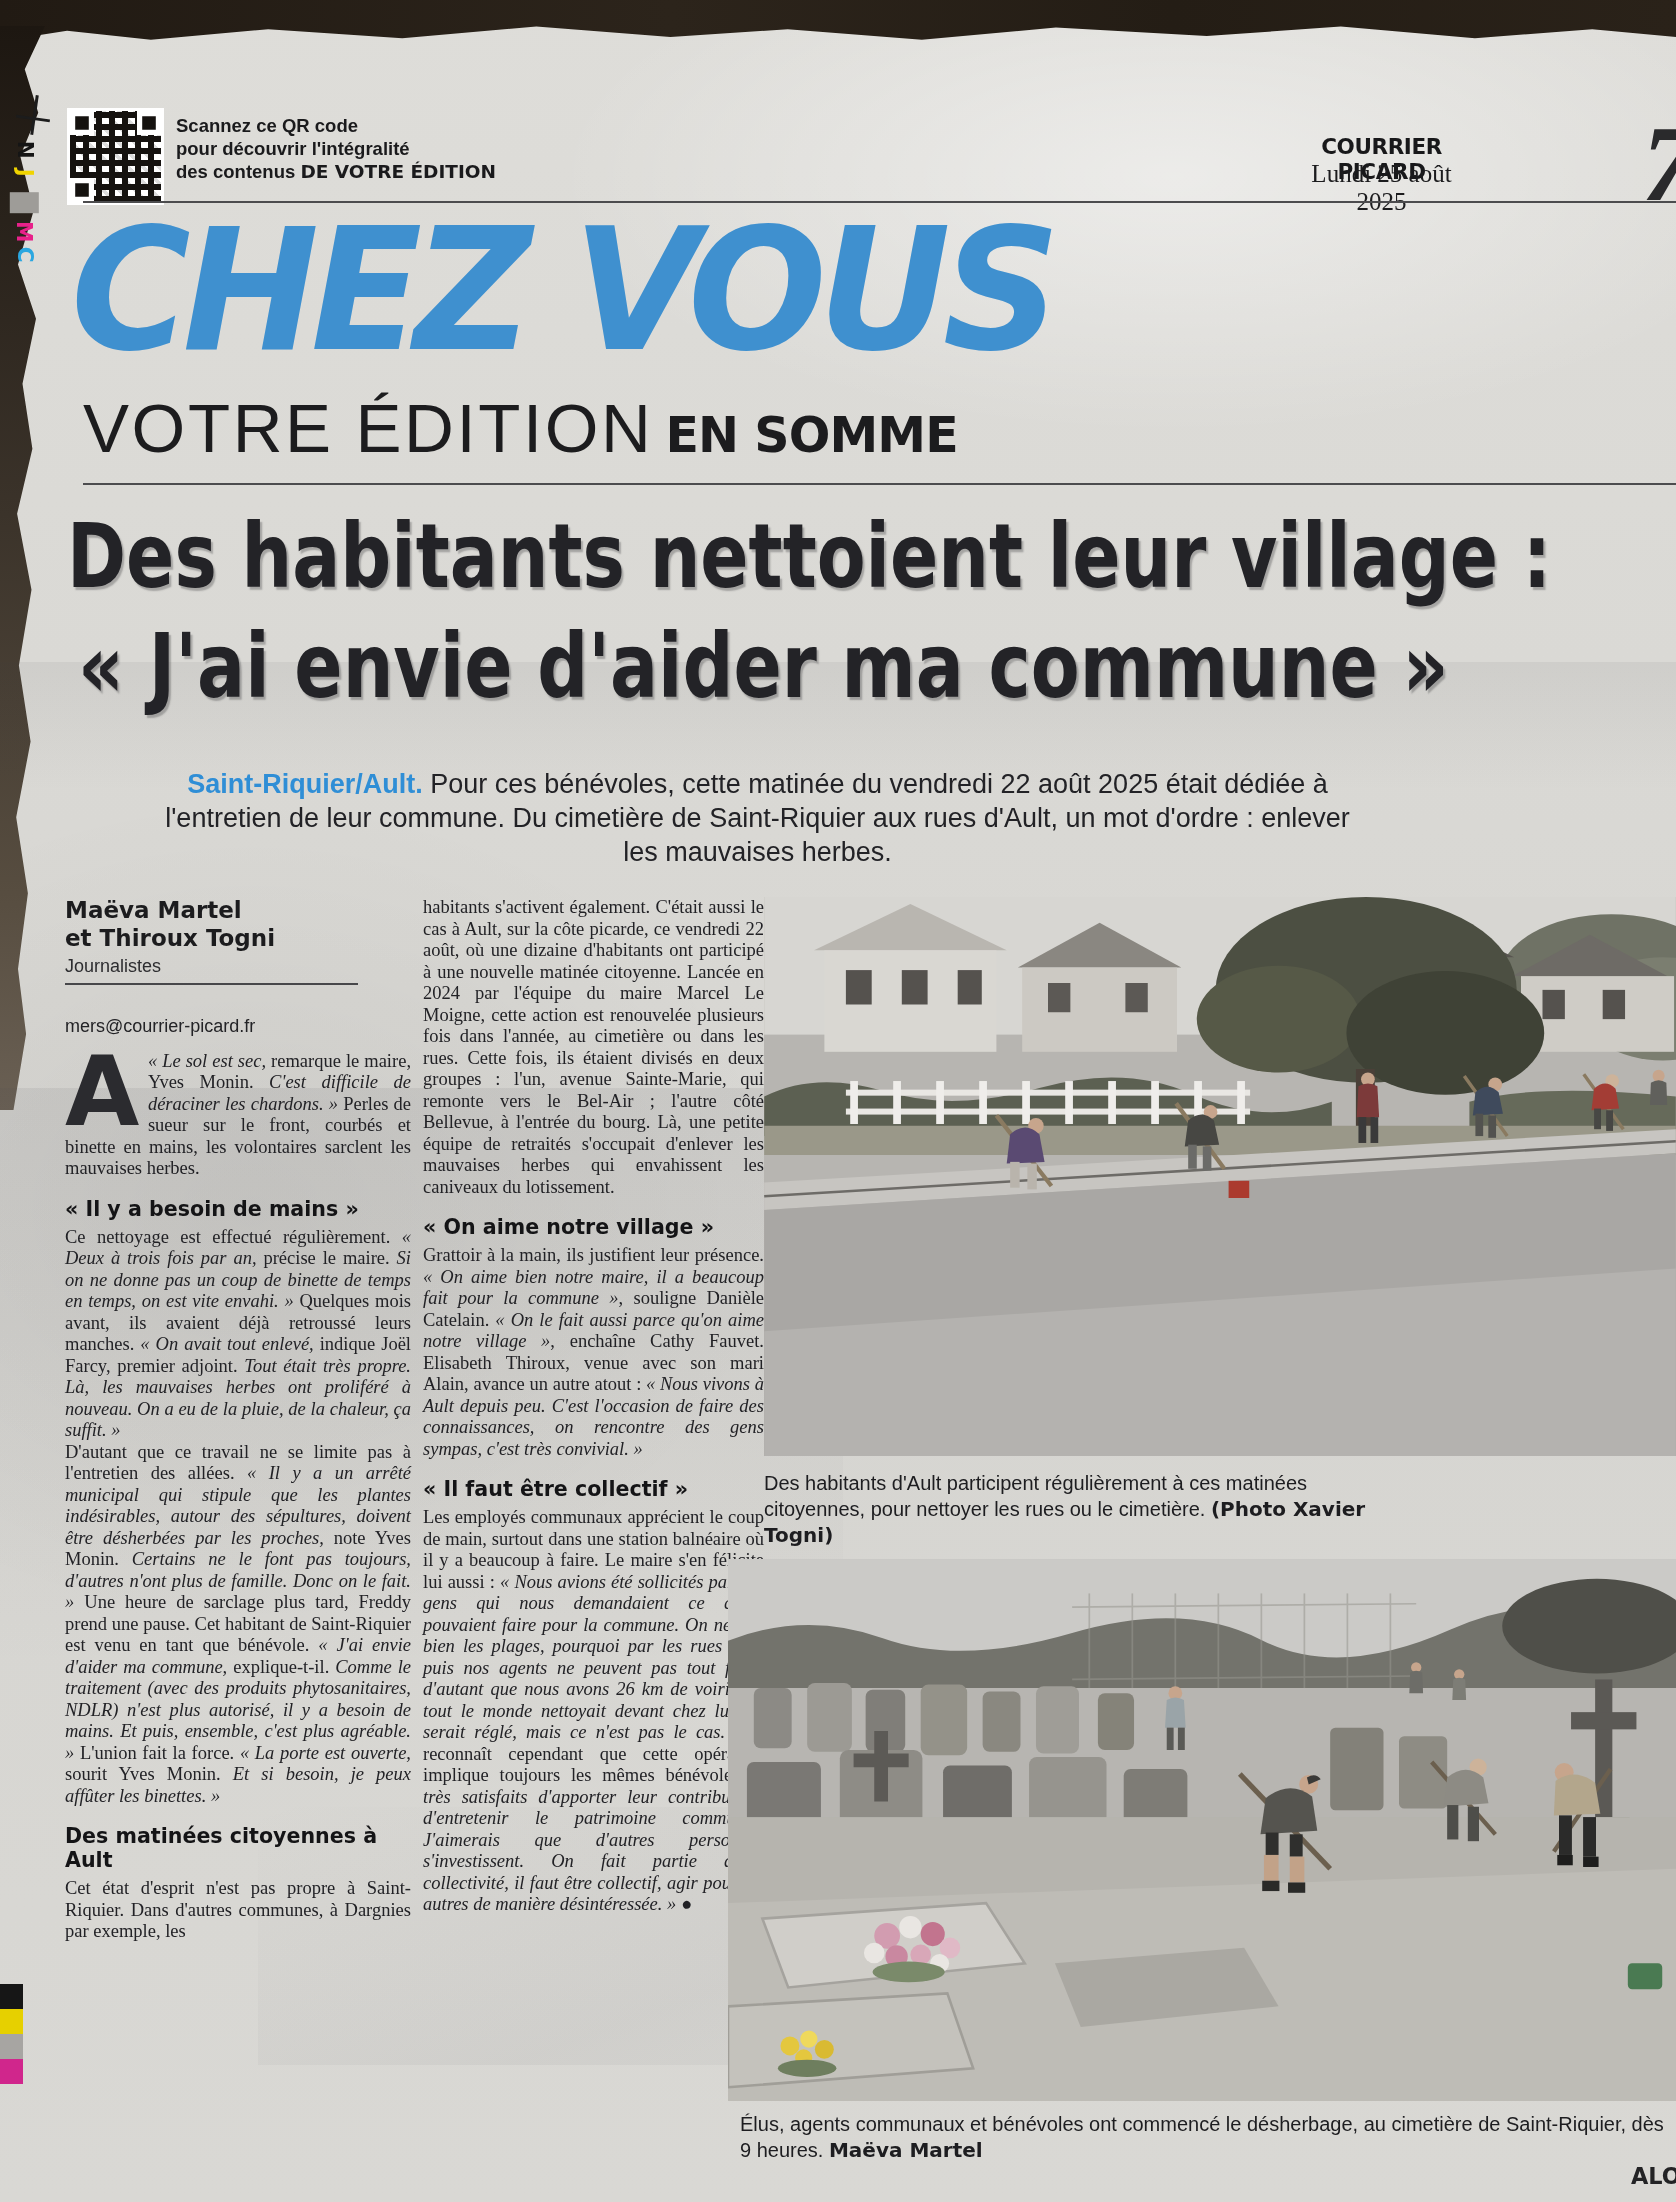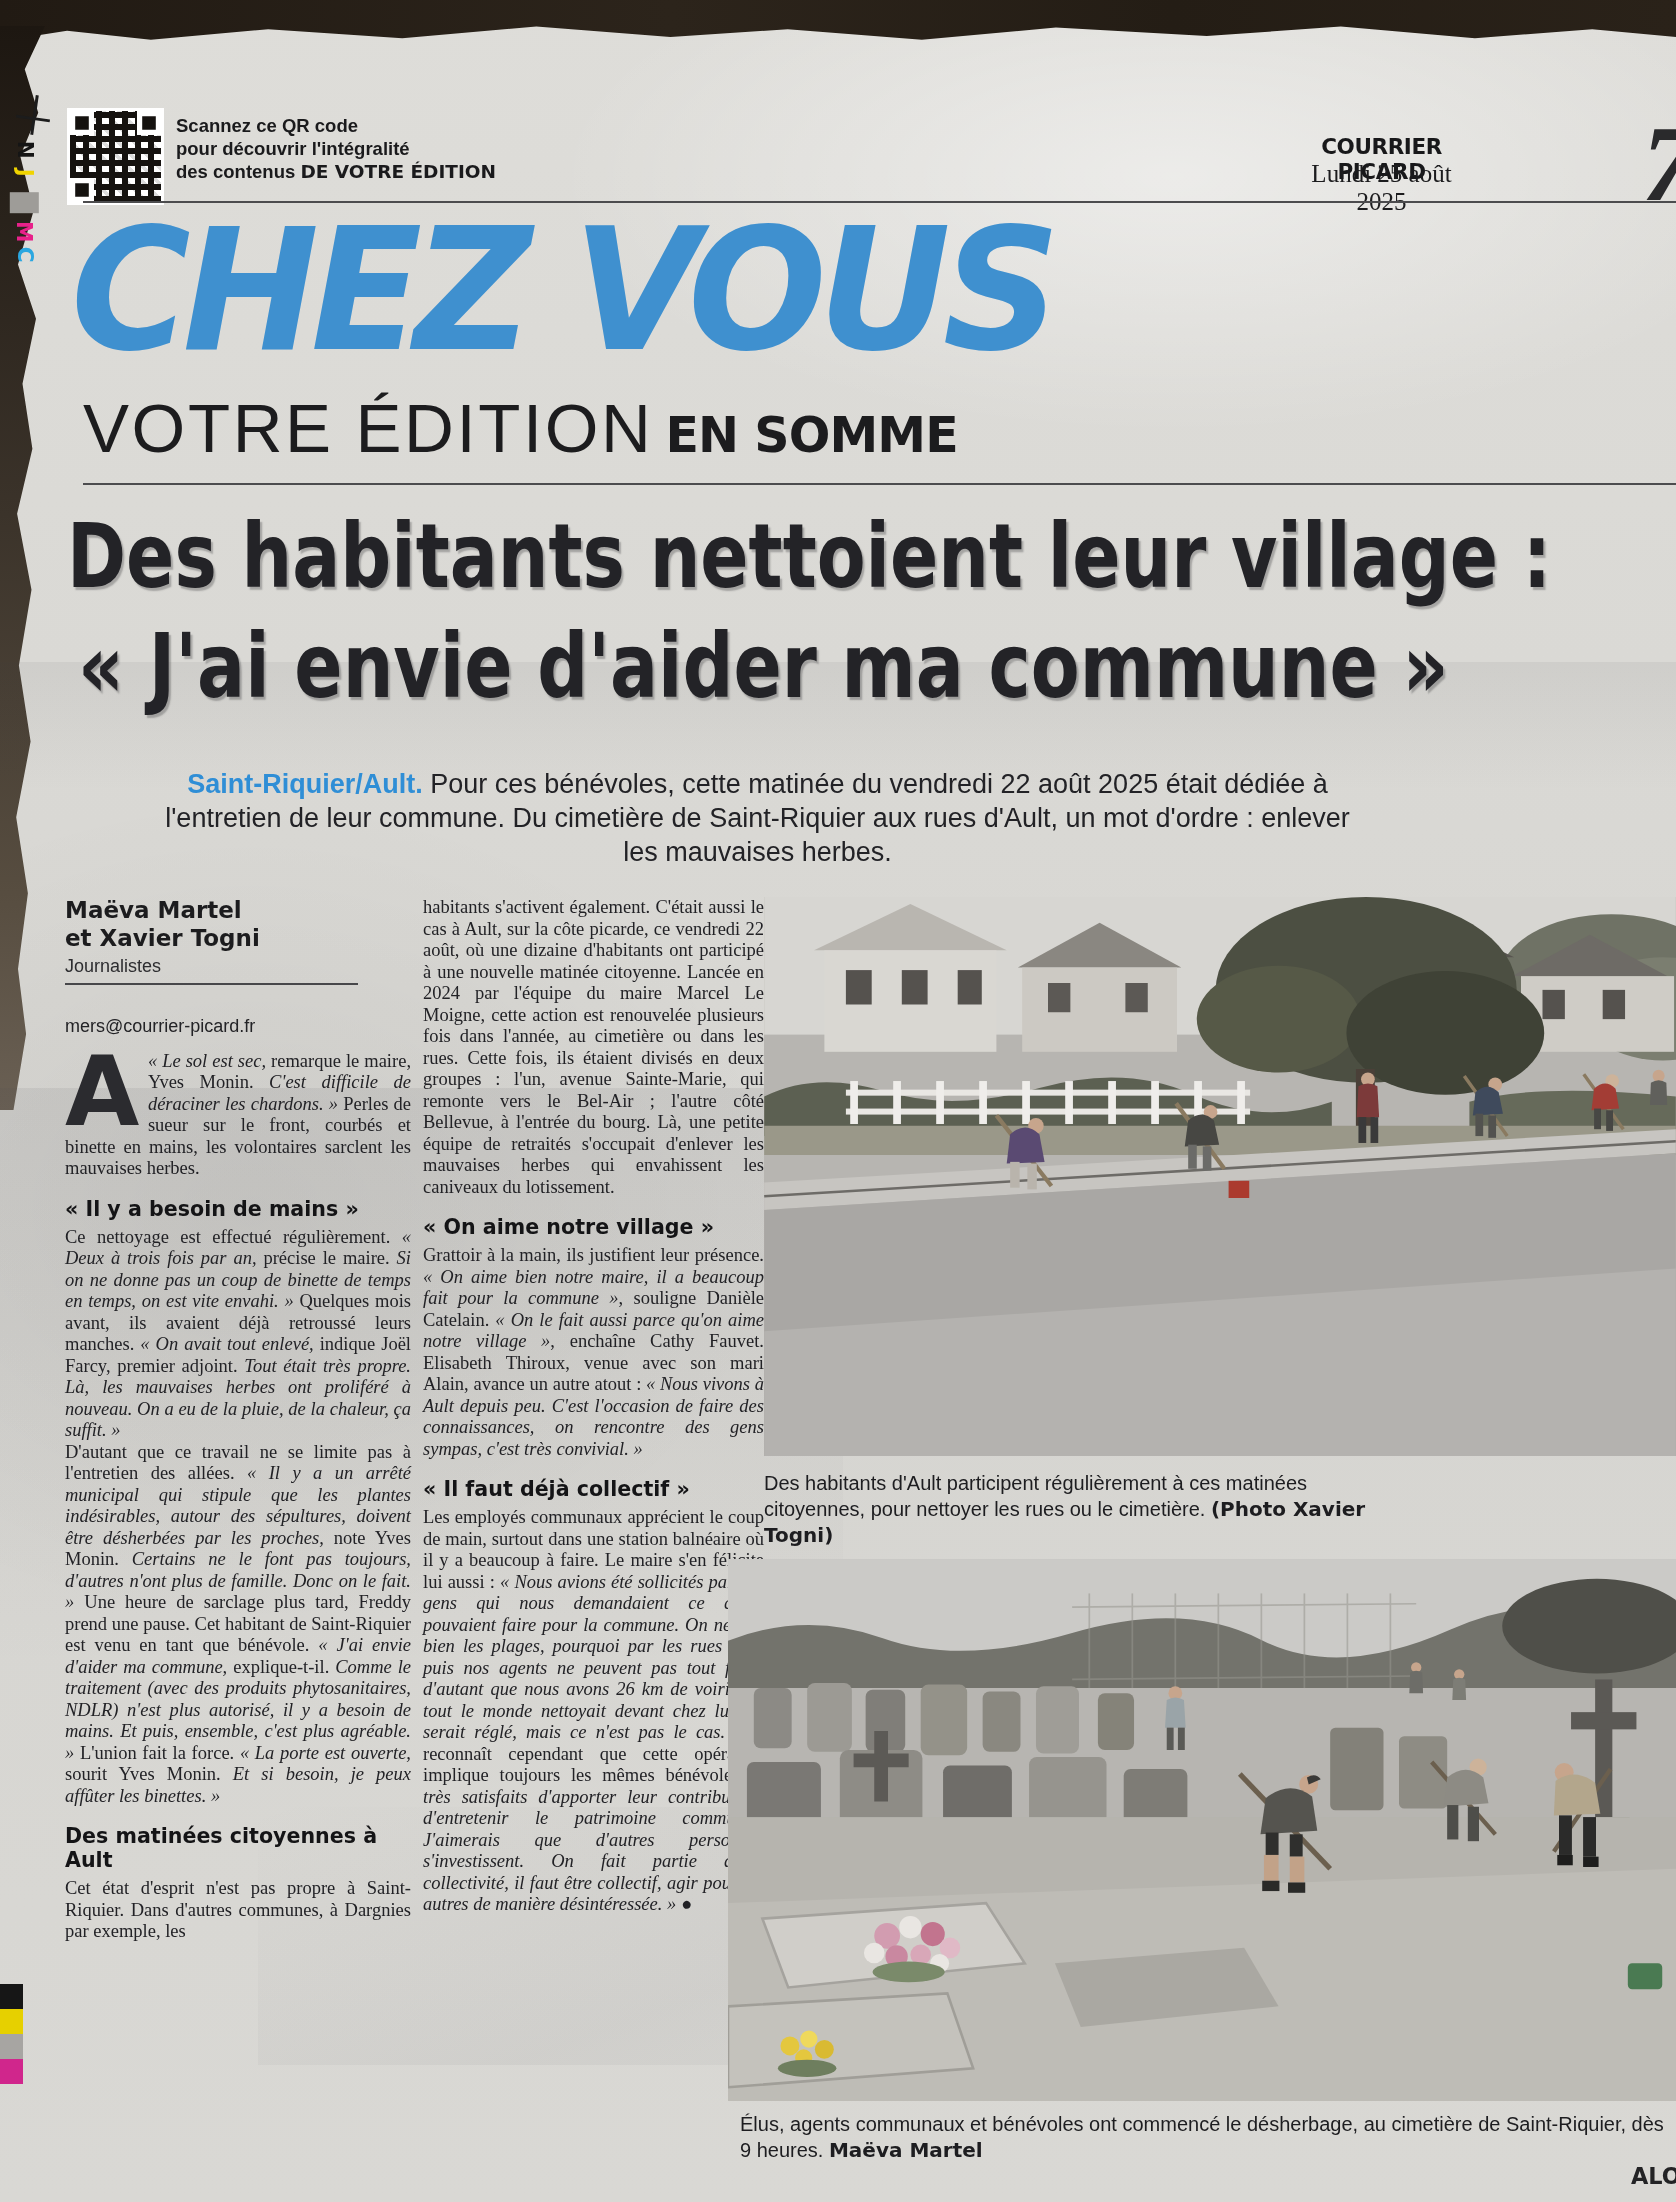--- a/index.html
+++ b/index.html
@@ -140,41 +140,41 @@
     <div class="l1">Des habitants nettoient leur village :</div>
     <div class="l2">« J'ai envie d'aider ma commune »</div>
   </div>
 
   <div class="standfirst">
     <span class="sf-loc">Saint-Riquier/Ault.</span><span> Pour ces bénévoles, cette matinée du vendredi 22 août 2025 était dédiée à l'entretien de leur commune. Du cimetière de Saint-Riquier aux rues d'Ault, un mot d'ordre : enlever les mauvaises herbes.</span>
   </div>
 
   <div class="col col1">
     <div class="byline-name">Maëva Martel</div>
-    <div class="byline-name">et Xavier Togni</div>
+    <div class="byline-name">et Thiroux Togni</div>
     <div class="byline-role">Journalistes</div>
     <div class="byline-rule"></div>
     <div class="byline-email">mers@courrier-picard.fr</div>
     <div>
         <p class="body-para"><span class="dropcap">A</span></p>
         <p class="body-para"><i>« Le sol est sec, </i><span>remarque le maire, Yves Monin. </span><i>C'est difficile de déraciner les chardons. »</i><span> Perles de sueur sur le front, courbés et binette en mains, les volontaires sarclent les mauvaises herbes.</span></p>
         <div class="subhead"><span>« Il y a besoin de mains »</span></div>
         <p class="body-para"><span>Ce nettoyage est effectué régulièrement. </span><i>« Deux à trois fois par an, </i><span>précise le maire. </span><i>Si on ne donne pas un coup de binette de temps en temps, on est vite envahi. »</i><span> Quelques mois avant, ils avaient déjà retroussé leurs manches. </span><i>« On avait tout enlevé, </i><span>indique Joël Farcy, premier adjoint. </span><i>Tout était très propre. Là, les mauvaises herbes ont proliféré à nouveau. On a eu de la pluie, de la chaleur, ça suffit. »</i></p>
         <p class="body-para"><span>D'autant que ce travail ne se limite pas à l'entretien des allées. </span><i>« Il y a un arrêté municipal qui stipule que les plantes indésirables, autour des sépultures, doivent être désherbées par les proches, </i><span>note Yves Monin. </span><i>Certains ne le font pas toujours, d'autres n'ont plus de famille. Donc on le fait. »</i><span> Une heure de sarclage plus tard, Freddy prend une pause. Cet habitant de Saint-Riquier est venu en tant que bénévole. </span><i>« J'ai envie d'aider ma commune, </i><span>explique-t-il. </span><i>Comme le traitement (avec des produits phytosanitaires, NDLR) n'est plus autorisé, il y a besoin de mains. Et puis, ensemble, c'est plus agréable. »</i><span> L'union fait la force. </span><i>« La porte est ouverte, </i><span>sourit Yves Monin. </span><i>Et si besoin, je peux affûter les binettes. »</i></p>
         <div class="subhead"><span>Des matinées citoyennes à Ault</span></div>
         <p class="body-para"><span>Cet état d'esprit n'est pas propre à Saint-Riquier. Dans d'autres communes, à Dargnies par exemple, les</span></p>
       </div>
   </div>
 
   <div class="col col2">
     <div>
         <p class="body-para"><span>habitants s'activent également. C'était aussi le cas à Ault, sur la côte picarde, ce vendredi 22 août, où une dizaine d'habitants ont participé à une nouvelle matinée citoyenne. Lancée en 2024 par l'équipe du maire Marcel Le Moigne, cette action est renouvelée plusieurs fois dans l'année, au cimetière ou dans les rues. Cette fois, ils étaient divisés en deux groupes : l'un, avenue Sainte-Marie, qui remonte vers le Bel-Air ; l'autre côté Bellevue, à l'entrée du bourg. Là, une petite équipe de retraités s'occupait d'enlever les mauvaises herbes qui envahissent les caniveaux du lotissement.</span></p>
         <div class="subhead"><span>« On aime notre village »</span></div>
         <p class="body-para"><span>Grattoir à la main, ils justifient leur présence. </span><i>« On aime bien notre maire, il a beaucoup fait pour la commune »</i><span>, souligne Danièle Catelain. </span><i>« On le fait aussi parce qu'on aime notre village »</i><span>, enchaîne Cathy Fauvet. Elisabeth Thiroux, venue avec son mari Alain, avance un autre atout : </span><i>« Nous vivons à Ault depuis peu. C'est l'occasion de faire des connaissances, on rencontre des gens sympas, c'est très convivial. »</i></p>
-        <div class="subhead"><span>« Il faut déjà collectif »</span></div>
+        <div class="subhead"><span>« Il faut être collectif »</span></div>
         <p class="body-para"><span>Les employés communaux apprécient le coup de main, surtout dans une station balnéaire où il y a beaucoup à faire. Le maire s'en félicite lui aussi : </span><i>« Nous avions été sollicités par des gens qui nous demandaient ce qu'ils pouvaient faire pour la commune. On nettoie bien les plages, pourquoi par les rues ? Et puis nos agents ne peuvent pas tout faire, d'autant que nous avons 26 km de voirie. Si tout le monde nettoyait devant chez lui, ce serait réglé, mais ce n'est pas le cas. »</i><span> Il reconnaît cependant que cette opération implique toujours les mêmes bénévoles, </span><i>« très satisfaits d'apporter leur contribution, d'entretenir le patrimoine communal. J'aimerais que d'autres personnes s'investissent. On fait partie d'une collectivité, il faut être collectif, agir pour les autres de manière désintéressée. »</i><span> ●</span></p>
       </div>
   </div>
 
   <div class="photo photo1">
     <svg width="912" height="559" viewBox="0 0 1060 650">
       <rect x="0" y="0" width="1060" height="160" fill="#d7d6d2"></rect>
       <ellipse cx="985" cy="95" rx="130" ry="75" fill="#6f7265"></ellipse>
       <ellipse cx="1045" cy="130" rx="95" ry="60" fill="#7b7e70"></ellipse>
       <g>

